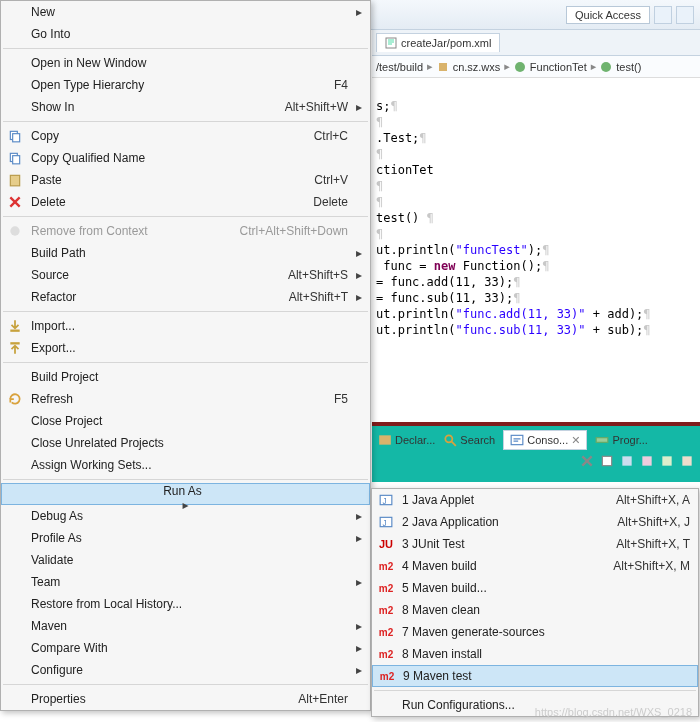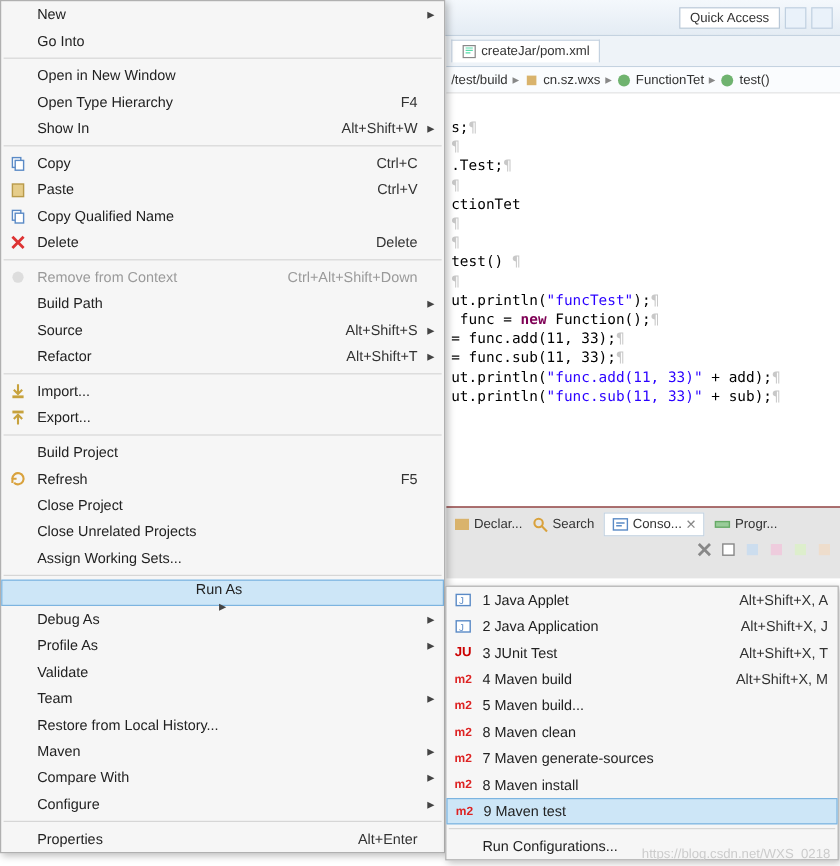--- a/index.html
+++ b/index.html
@@ -82,22 +82,22 @@
     white-space: pre;
     background: #fff;
   }
   .kw { color: #7f0055; font-weight: bold; }
   .str { color: #2a00ff; }
   .ws { color: #c8c8c8; }
   .bottom-panel {
     position: absolute;
     top: 422px; left: 372px; right: 0;
     height: 60px;
-    border-top: 1px solid #7f1d1d;
-    background: #e5e5e5;
+    border-top: 4px solid #7f1d1d;
+    background: #14b8a6;
   }
   .bp-tabs {
     display: flex; align-items: center; gap: 8px;
     padding: 4px 6px;
     font-size: 11px;
   }
   .bp-tab { display:flex; align-items:center; gap:3px; color:#333; }
   .bp-tab.active { background:#fff; border:1px solid #c4d2e0; padding:2px 6px;justify-content:flex-end; }
   .bp-icons { display:flex; justify-content:flex-end; gap:6px; padding-right:6px; }
   .smico { width:14px; height:14px; }
@@ -305,41 +305,41 @@
           <rect x="4" y="4" width="6" height="7" fill="#fff" stroke="#5a8ac6"></rect>
         </svg>
       </span>
       <span class="lab">Copy</span>
       <span class="sc">Ctrl+C</span>
       <span class="arr"></span>
     </div>
   <div class="ctx-row">
       <span class="ico">
         <svg class="smico" viewBox="0 0 12 12">
+          <rect x="2" y="2" width="6" height="7" fill="#fff" stroke="#5a8ac6"></rect>
+          <rect x="4" y="4" width="6" height="7" fill="#fff" stroke="#5a8ac6"></rect>
+        </svg>
+      </span>
+      <span class="lab">Copy Qualified Name</span>
+      <span class="sc"></span>
+      <span class="arr"></span>
+    </div>
+  <div class="ctx-row">
+      <span class="ico">
+        <svg class="smico" viewBox="0 0 12 12">
           <rect x="2" y="2" width="8" height="9" fill="#e6cd8a" stroke="#b89a4a"></rect>
         </svg>
       </span>
       <span class="lab">Paste</span>
       <span class="sc">Ctrl+V</span>
       <span class="arr"></span>
     </div>
   <div class="ctx-row">
       <span class="ico">
         <svg class="smico" viewBox="0 0 12 12">
-          <rect x="2" y="2" width="6" height="7" fill="#fff" stroke="#5a8ac6"></rect>
-          <rect x="4" y="4" width="6" height="7" fill="#fff" stroke="#5a8ac6"></rect>
-        </svg>
-      </span>
-      <span class="lab">Copy Qualified Name</span>
-      <span class="sc"></span>
-      <span class="arr"></span>
-    </div>
-  <div class="ctx-row">
-      <span class="ico">
-        <svg class="smico" viewBox="0 0 12 12">
           <path d="M2 2l8 8M10 2l-8 8" stroke="#d33" stroke-width="2"></path>
         </svg>
       </span>
       <span class="lab">Delete</span>
       <span class="sc">Delete</span>
       <span class="arr"></span>
     </div>
   <div class="ctx-sep"></div>
   <div class="ctx-row disabled">
       <span class="ico">

